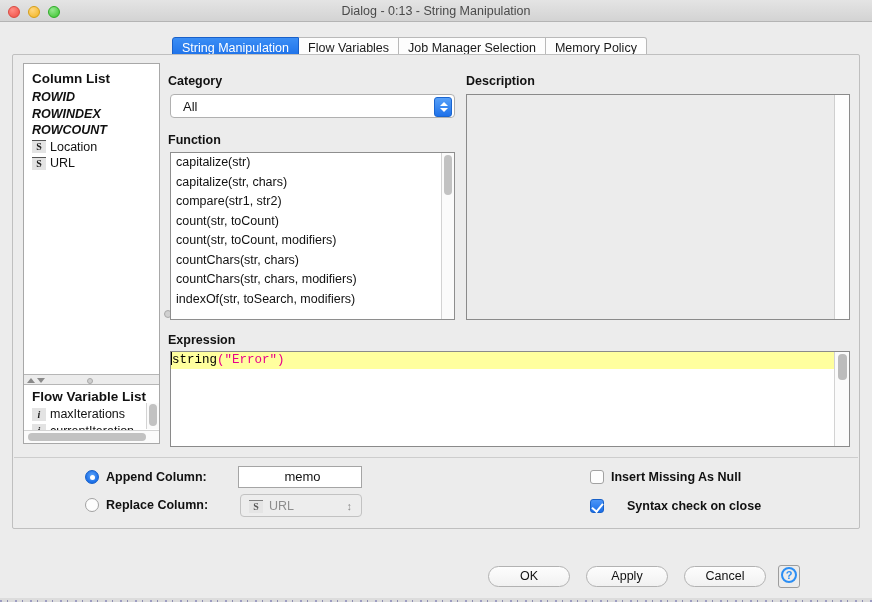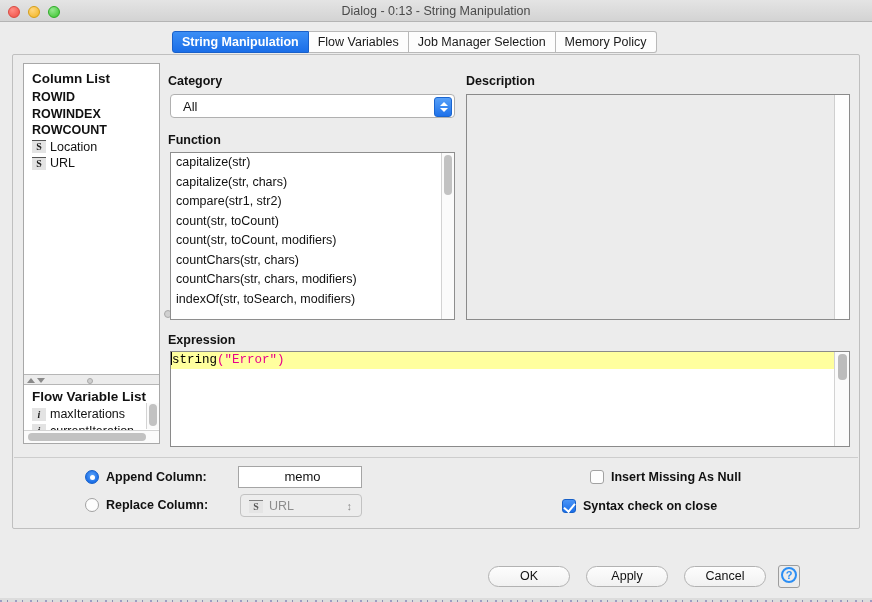--- a/index.html
+++ b/index.html
@@ -53,21 +53,22 @@
     color: #1a1a1a;
     white-space: nowrap;
     cursor: default;
   }
   .tab:first-child { border-left: 1px solid #b9b9b9; border-radius: 3px 0 0 3px; }
   .tab:last-child  { border-radius: 0 3px 3px 0; }
   .tab.active {
     background: linear-gradient(to bottom, #3b8ef5, #1a6ee8);
     color: #ffffff;
     border-color: #1960c9;
-    font-weight: bold;
+    font-weight: normal;
+    margin-top: 6px;
   }
 
   
   #mainpanel {
     position: absolute; left: 12px; top: 54px; width: 848px; height: 475px;
     background: #ececec;
     border: 1px solid #bfbfbf;
     border-radius: 2px;
   }
 
@@ -85,21 +86,21 @@
   .listtitle {
     font-size: 13.5px; font-weight: bold; color: #111;
     padding: 7px 0 3px 8px;
   }
   .colrow {
     display: flex; align-items: center;
     height: 16.5px; padding-left: 8px;
     font-size: 12.5px; color: #111;
     white-space: nowrap;
   }
-  .colrow.italic { font-weight: bold; font-size: 12.5px; }
+  .colrow.italic { font-style: italic; font-weight: bold; font-size: 12.5px; }
   .sicon {
     display: inline-block;
     width: 14px; height: 13px;
     background: #e3e3e3;
     border-top: 1px solid #555;
     margin-right: 4px;
     font-size: 10px; font-weight: bold;
     line-height: 12px; text-align: center;
     color: #1b1b1b;
     font-family: "Liberation Serif", serif;
@@ -310,21 +311,21 @@
     border-color: #1760c8;
   }
   .check.on::after {
     content: "";
     position: absolute; left: 3px; top: 1px;
     width: 5px; height: 9px;
     border-right: 2px solid #fff; border-bottom: 2px solid #fff;
     transform: rotate(40deg);
   }
   #insert-null-row { left: 566px; top: 470px; }
-  #syntax-check-row { left: 538px; top: 499px; }
+  #syntax-check-row { left: 566px; top: 499px; gap: 16px; }
 
   
   .dlgbtn {
     position: absolute; top: 566px; height: 21px;
     background: linear-gradient(to bottom, #fdfdfd, #f1f1f1);
     border: 1px solid #b2b2b2;
     border-radius: 11px;
     font-size: 12.5px; color: #111;
     line-height: 19px; text-align: center;
     cursor: default;

